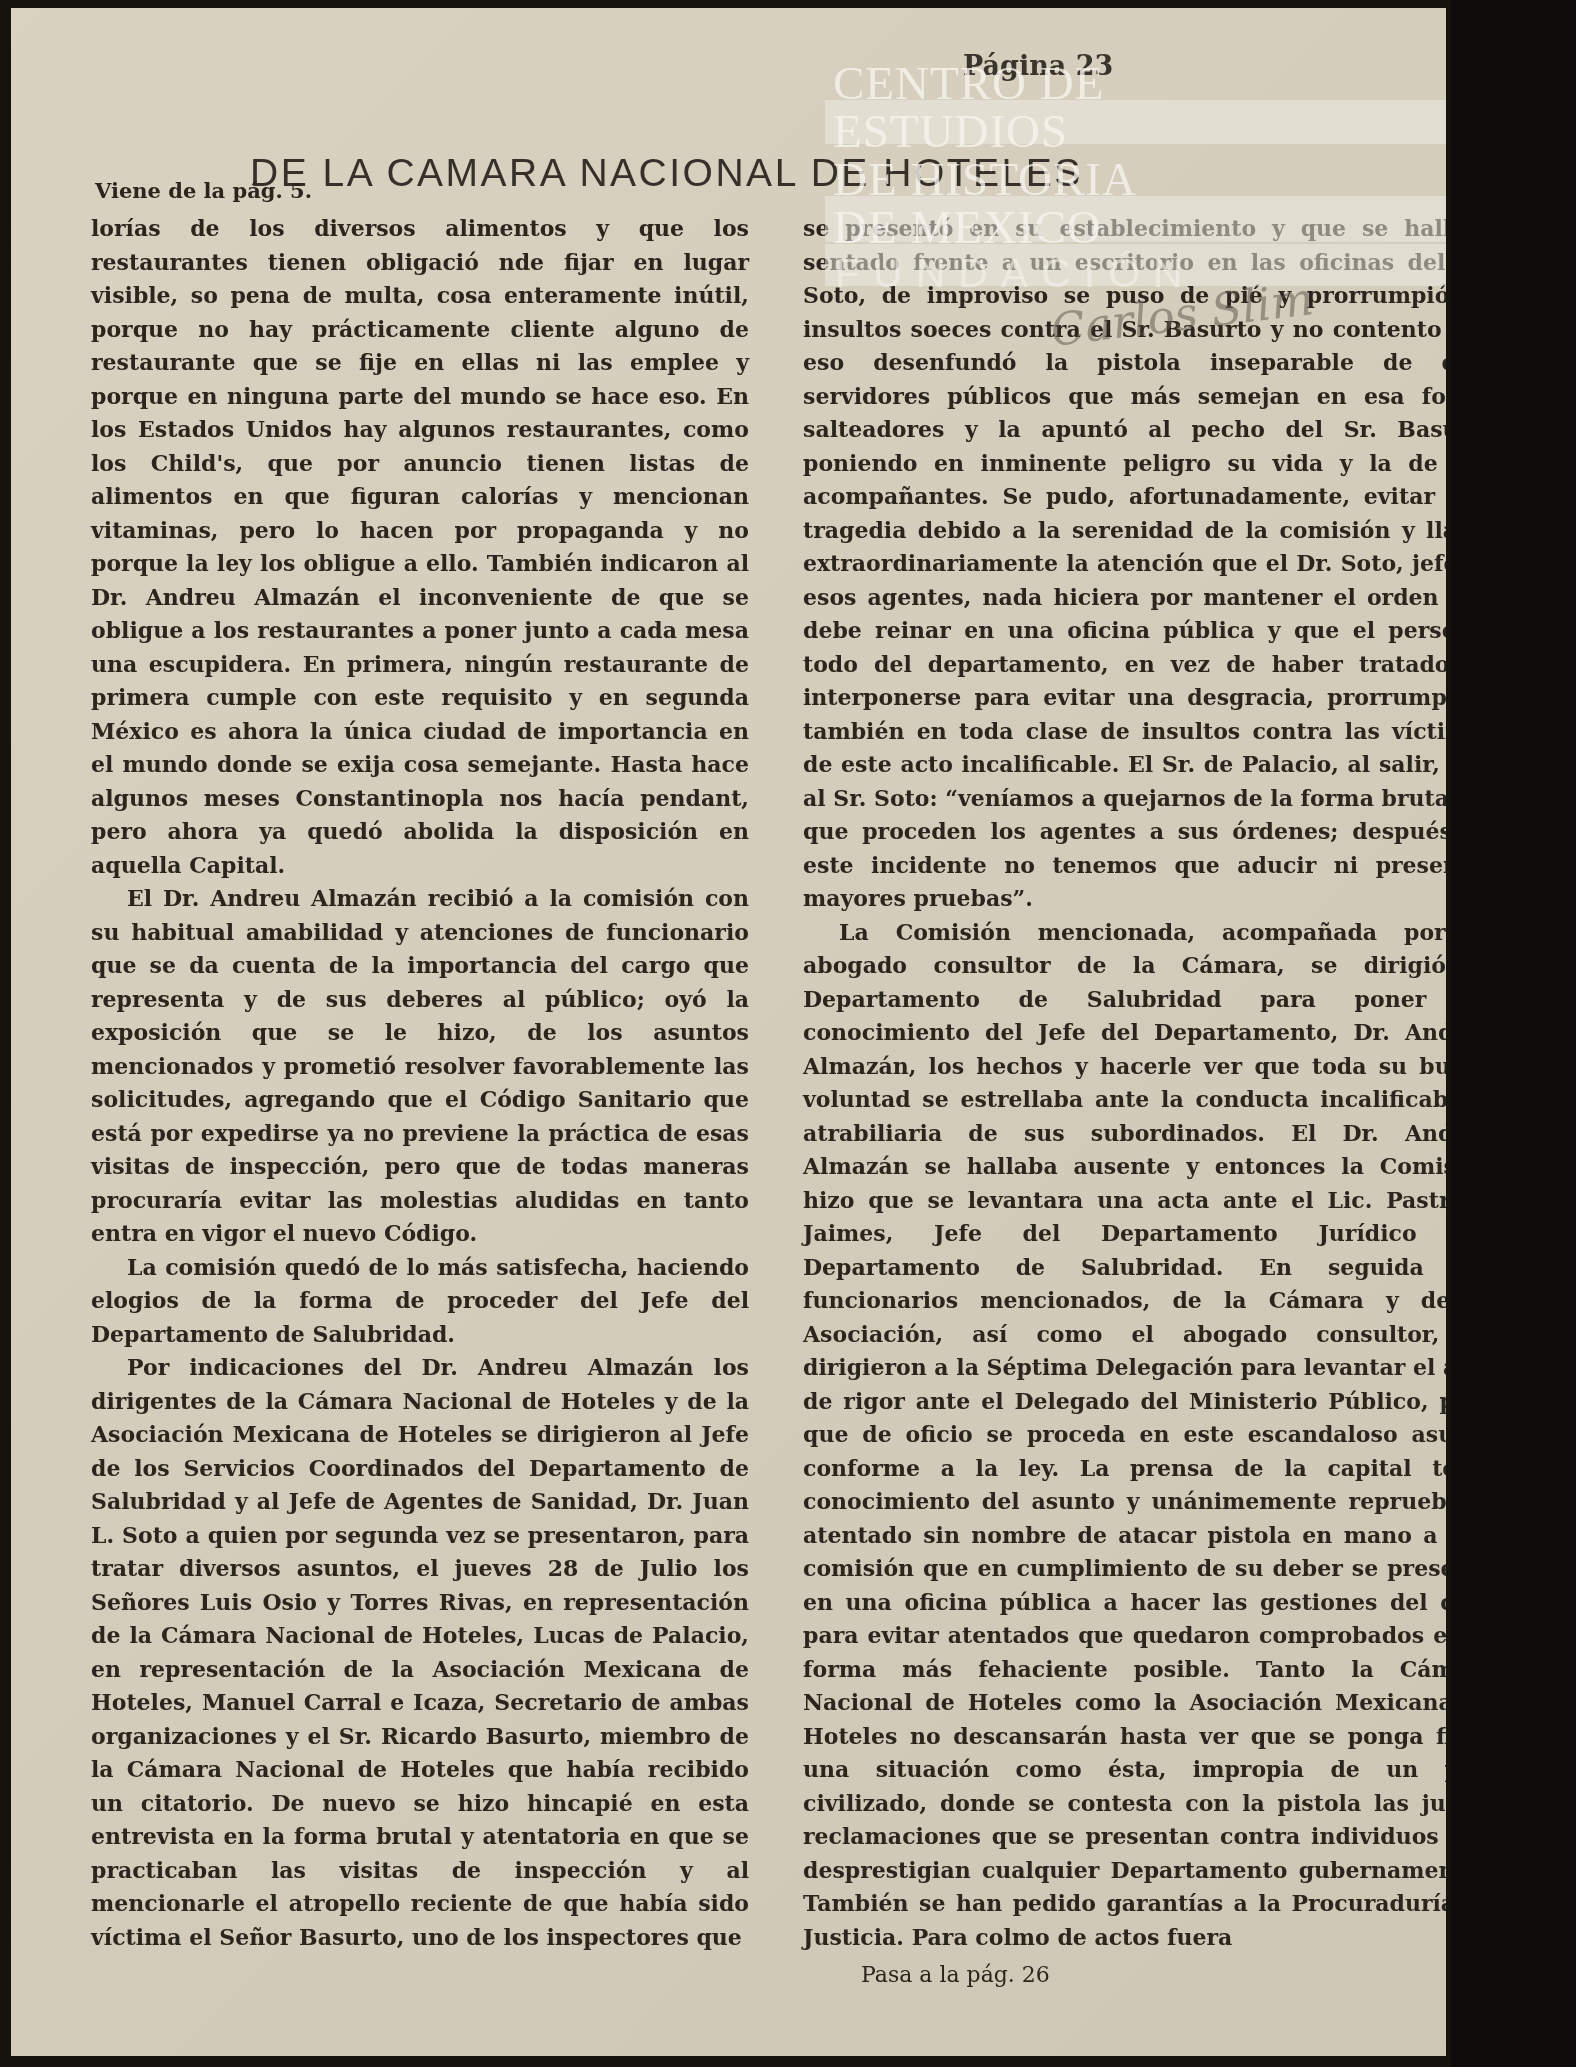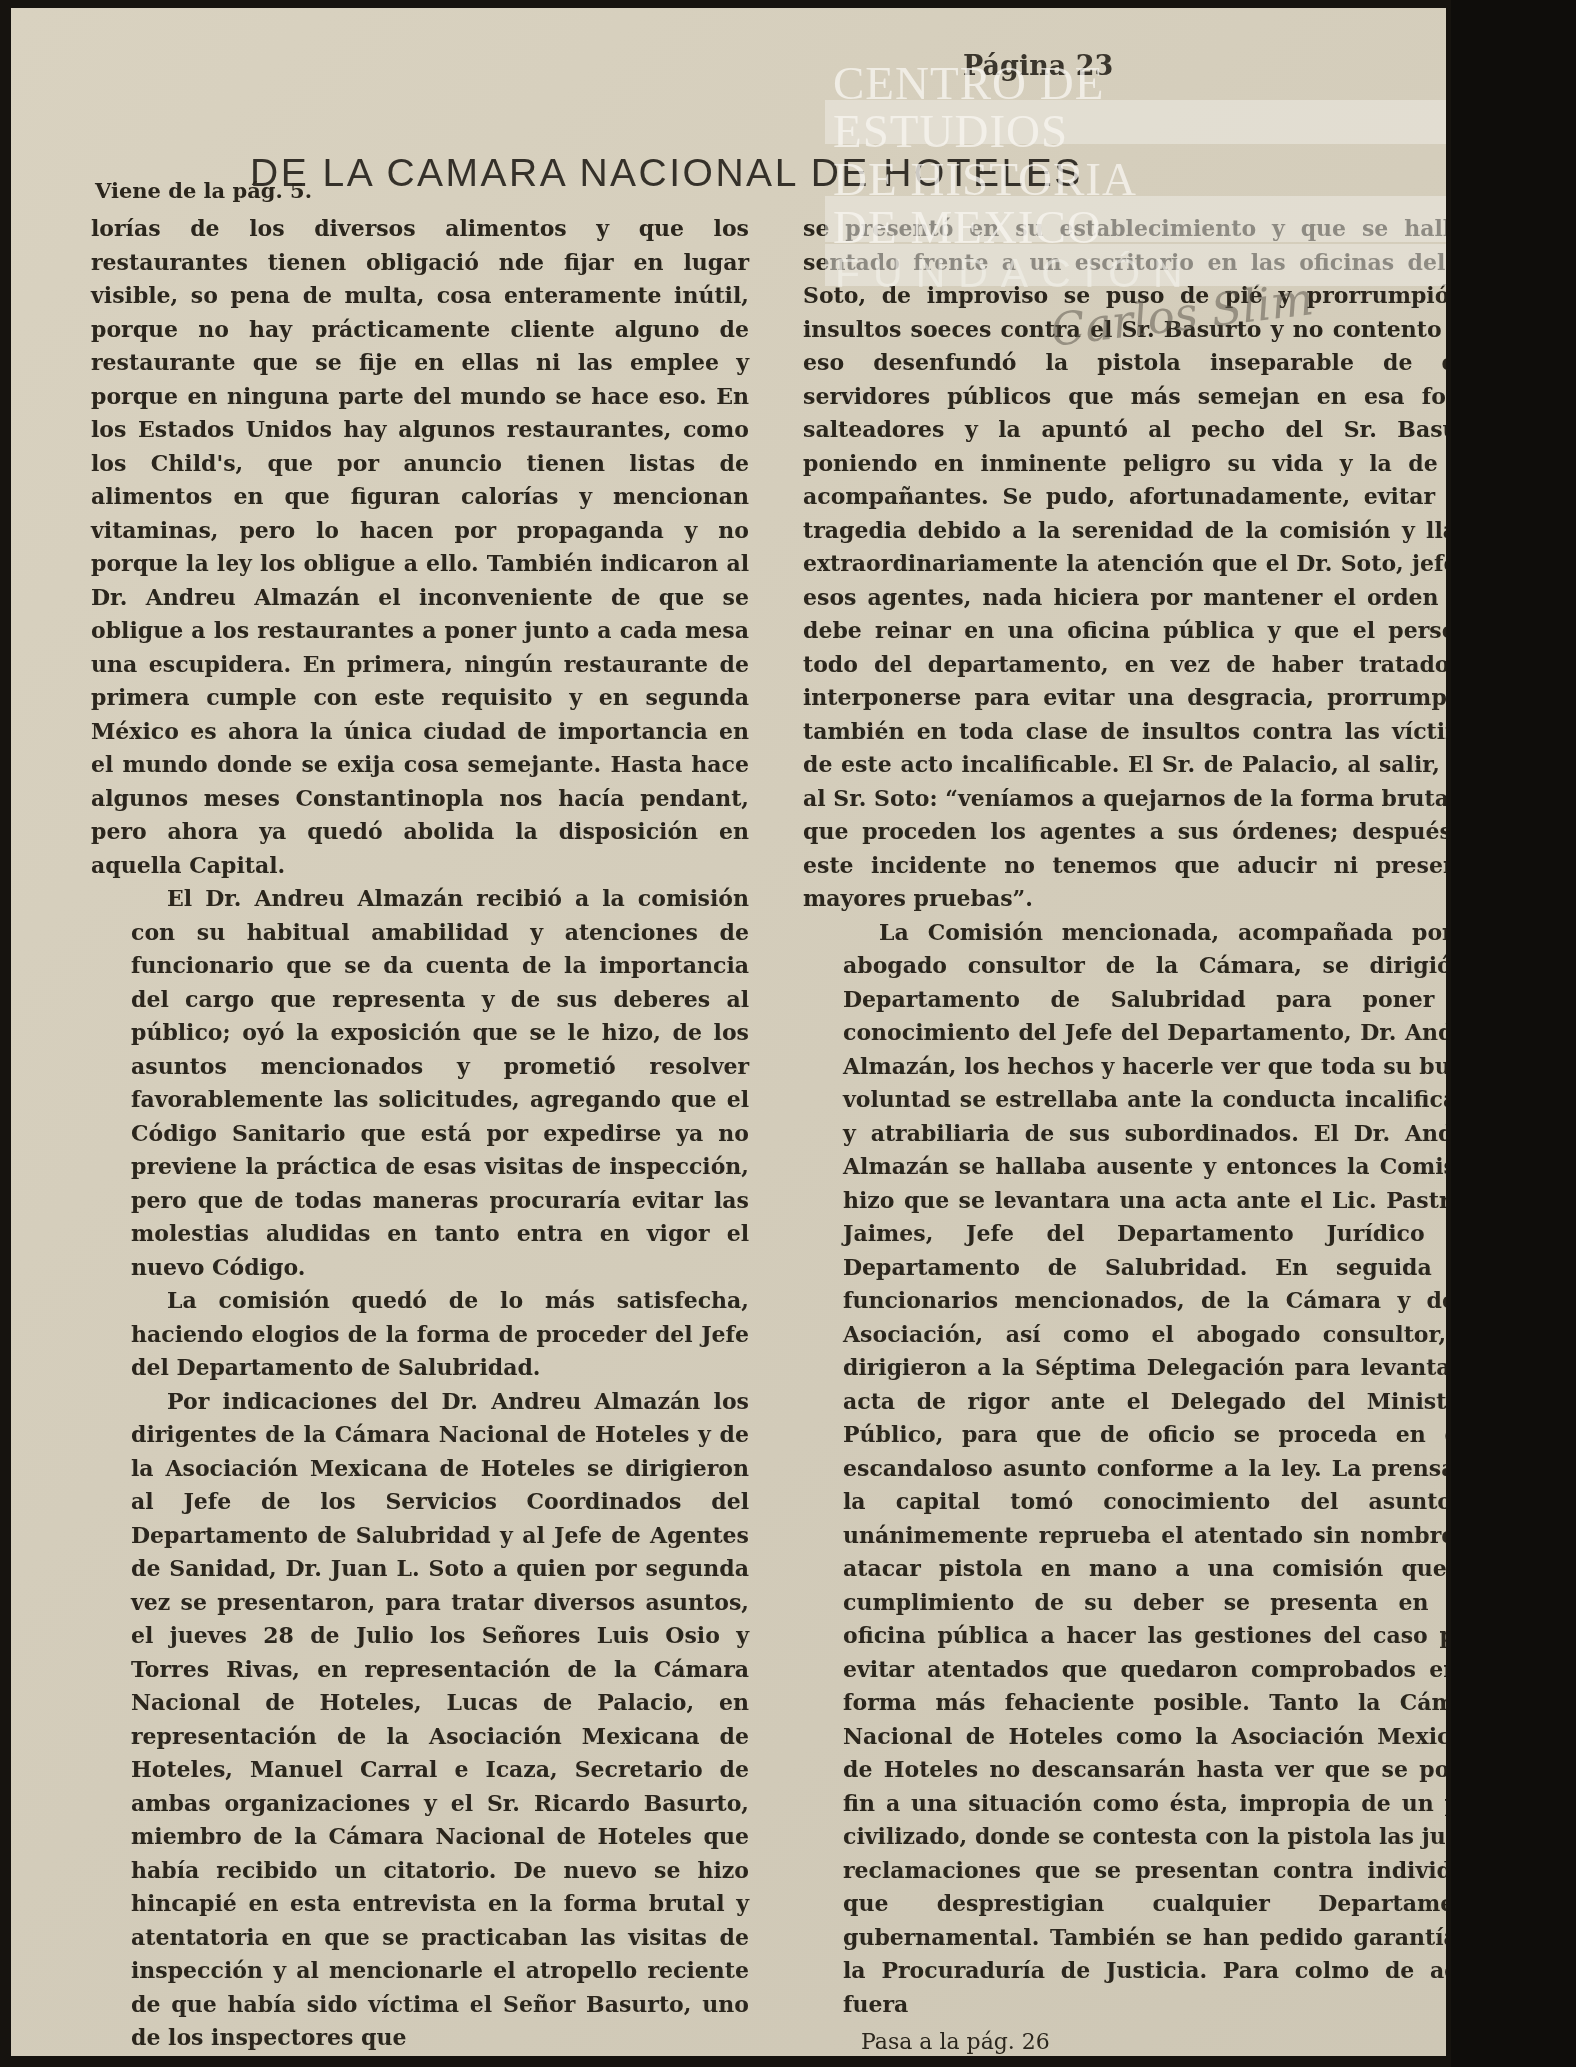--- a/index.html
+++ b/index.html
@@ -52,21 +52,21 @@
   .col-left  { width: 658px; }
   .col-right { width: 692px; }
   .columns p {
     margin: 0;
     font-size: 22px;
     line-height: 33.5px;
     text-align: justify;
     font-weight: bold;
     color: #2b261d;
   }
-  .columns p.indent { text-indent: 36px; margin-left: 40px; }
+  .columns p.indent { text-indent: 36px; }
   .pasa {
     margin-top: 4px;
     padding-left: 58px;
     font-size: 22px;
     line-height: 33px;
     font-weight: normal;
     color: #2b261d;
   }
   
   .watermark {

